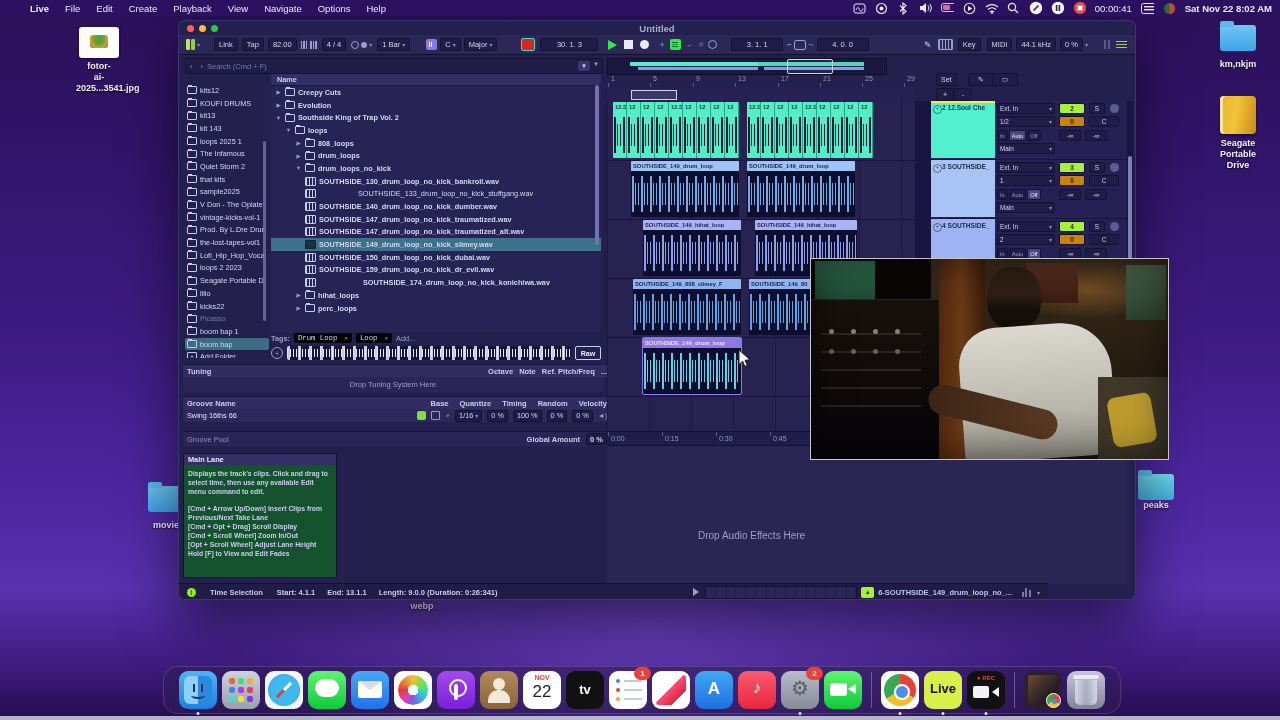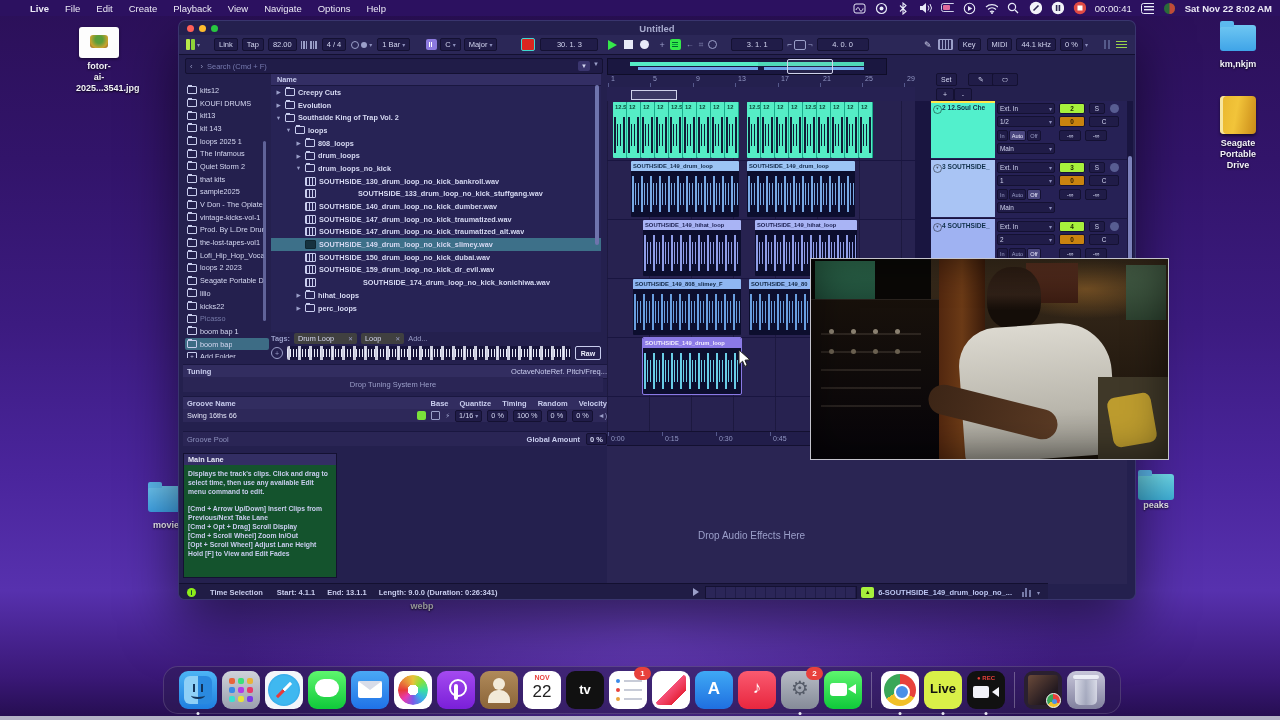--- a/index.html
+++ b/index.html
@@ -53,21 +53,21 @@
   #tree{left:92px;top:53px;width:330px;height:258px;overflow:hidden;font-size:7.3px;background:#272355;}
   #tree-head{height:11px;background:#332e64;border-bottom:1px solid #1a1740;display:flex;align-items:center;
     padding-left:6px;font-weight:bold;color:#c9cdee;}
   .tr-row{height:12.7px;display:flex;align-items:center;gap:3px;color:#d6d9f2;white-space:nowrap;}
   .tr-row.sel{background:#3d7089;}
   .tr-arrow{width:7px;font-size:5.5px;color:#9b9fc9;text-align:center;flex:0 0 auto;}
   .wave-file{flex:0 0 auto;width:9px;height:7px;border:1px solid #c9cdee;border-radius:1px;
     background:repeating-linear-gradient(90deg,#c9cdee 0 1px,transparent 1px 3px);}
   #tree-scroll{left:416px;top:64px;width:4px;height:160px;background:#6f74ad;border-radius:2px;}
   #tags-row{left:92px;top:311px;width:330px;height:12px;display:flex;align-items:center;gap:4px;font-size:7.3px;color:#9b9fc9;}
-  .tag-chip{background:#404040;border-radius:2px;padding:1px 4px;color:#d6d9f2;display:flex;gap:14px;align-items:center;}
+  .tag-chip{background:#000000;border-radius:2px;padding:1px 4px;color:#d6d9f2;display:flex;gap:7px;align-items:center;font-family:Liberation Mono, monospace;}
   .tag-x{color:#9b9fc9;font-size:6px;}
   #wave-row{left:92px;top:324px;width:330px;height:16px;display:flex;align-items:center;gap:4px;}
   #wave-prev{flex:1;height:14px;background:#17143a;border-radius:2px;
     background-image:repeating-linear-gradient(90deg,#e8eaf8 0 1px,transparent 1px 3px),
       repeating-linear-gradient(90deg,rgba(232,234,248,.85) 0 3px,transparent 3px 11px);
     background-size:100% 60%,100% 100%;background-position:0 50%,0 50%;background-repeat:no-repeat;}
   #raw-btn{width:24px;height:12px;border:1px solid #c9cdee;border-radius:2px;display:flex;
     align-items:center;justify-content:center;font-size:7px;color:#eceefc;font-weight:bold;}
   .sec-head{display:flex;align-items:center;font-size:7.5px;font-weight:bold;color:#c9cdee;
     background:#322d60;border-top:1px solid #1a1740;border-bottom:1px solid #1a1740;}
@@ -551,21 +551,21 @@
           <div class="tr-arrow">▼</div>
           <div class="mini-folder"></div>
           <span style="overflow: hidden; font-weight: bold;">drum_loops_no_kick</span>
         </div>
         <div class="tr-row" style="padding-left: 34px;">
           <div class="wave-file"></div>
           <span style="overflow: hidden; font-weight: bold;">SOUTHSIDE_130_drum_loop_no_kick_bankroll.wav</span>
         </div>
         <div class="tr-row" style="padding-left: 34px;">
           <div class="wave-file"></div>
-          <span style="overflow: hidden; font-weight: bold; padding-left: 39px;">SOUTHSIDE_133_drum_loop_no_kick_stuffgang.wav</span>
+          <span style="overflow: hidden; font-weight: normal; padding-left: 39px;">SOUTHSIDE_133_drum_loop_no_kick_stuffgang.wav</span>
         </div>
         <div class="tr-row" style="padding-left: 34px;">
           <div class="wave-file"></div>
           <span style="overflow: hidden; font-weight: bold;">SOUTHSIDE_140_drum_loop_no_kick_dumber.wav</span>
         </div>
         <div class="tr-row" style="padding-left: 34px;">
           <div class="wave-file"></div>
           <span style="overflow: hidden; font-weight: bold;">SOUTHSIDE_147_drum_loop_no_kick_traumatized.wav</span>
         </div>
         <div class="tr-row" style="padding-left: 34px;">
@@ -618,21 +618,21 @@
   </div>
 
   <div id="wave-row" class="abs">
     <span style="width:10px;height:10px;border:1px solid #9b9fc9;border-radius:50%;color:#9b9fc9;font-size:7px;display:flex;align-items:center;justify-content:center;">+</span>
     <div id="wave-prev"></div>
     <div id="raw-btn">Raw</div>
   </div>
 
   <div id="tuning-head" class="abs sec-head">
     <span>Tuning</span>
-    <span style="margin-left:auto;display:flex;gap:0;font-weight:normal;">
+    <span style="margin-left:auto;display:flex;gap:6px;font-weight:bold;">
       <span>Octave</span>
       <span>Note</span>
       <span>Ref. Pitch/Freq</span>
       <span>...</span>
     </span>
   </div>
   <div id="tuning-drop" class="abs">Drop Tuning System Here</div>
 
   <div id="groove-head" class="abs sec-head">
     <span>Groove Name</span>

